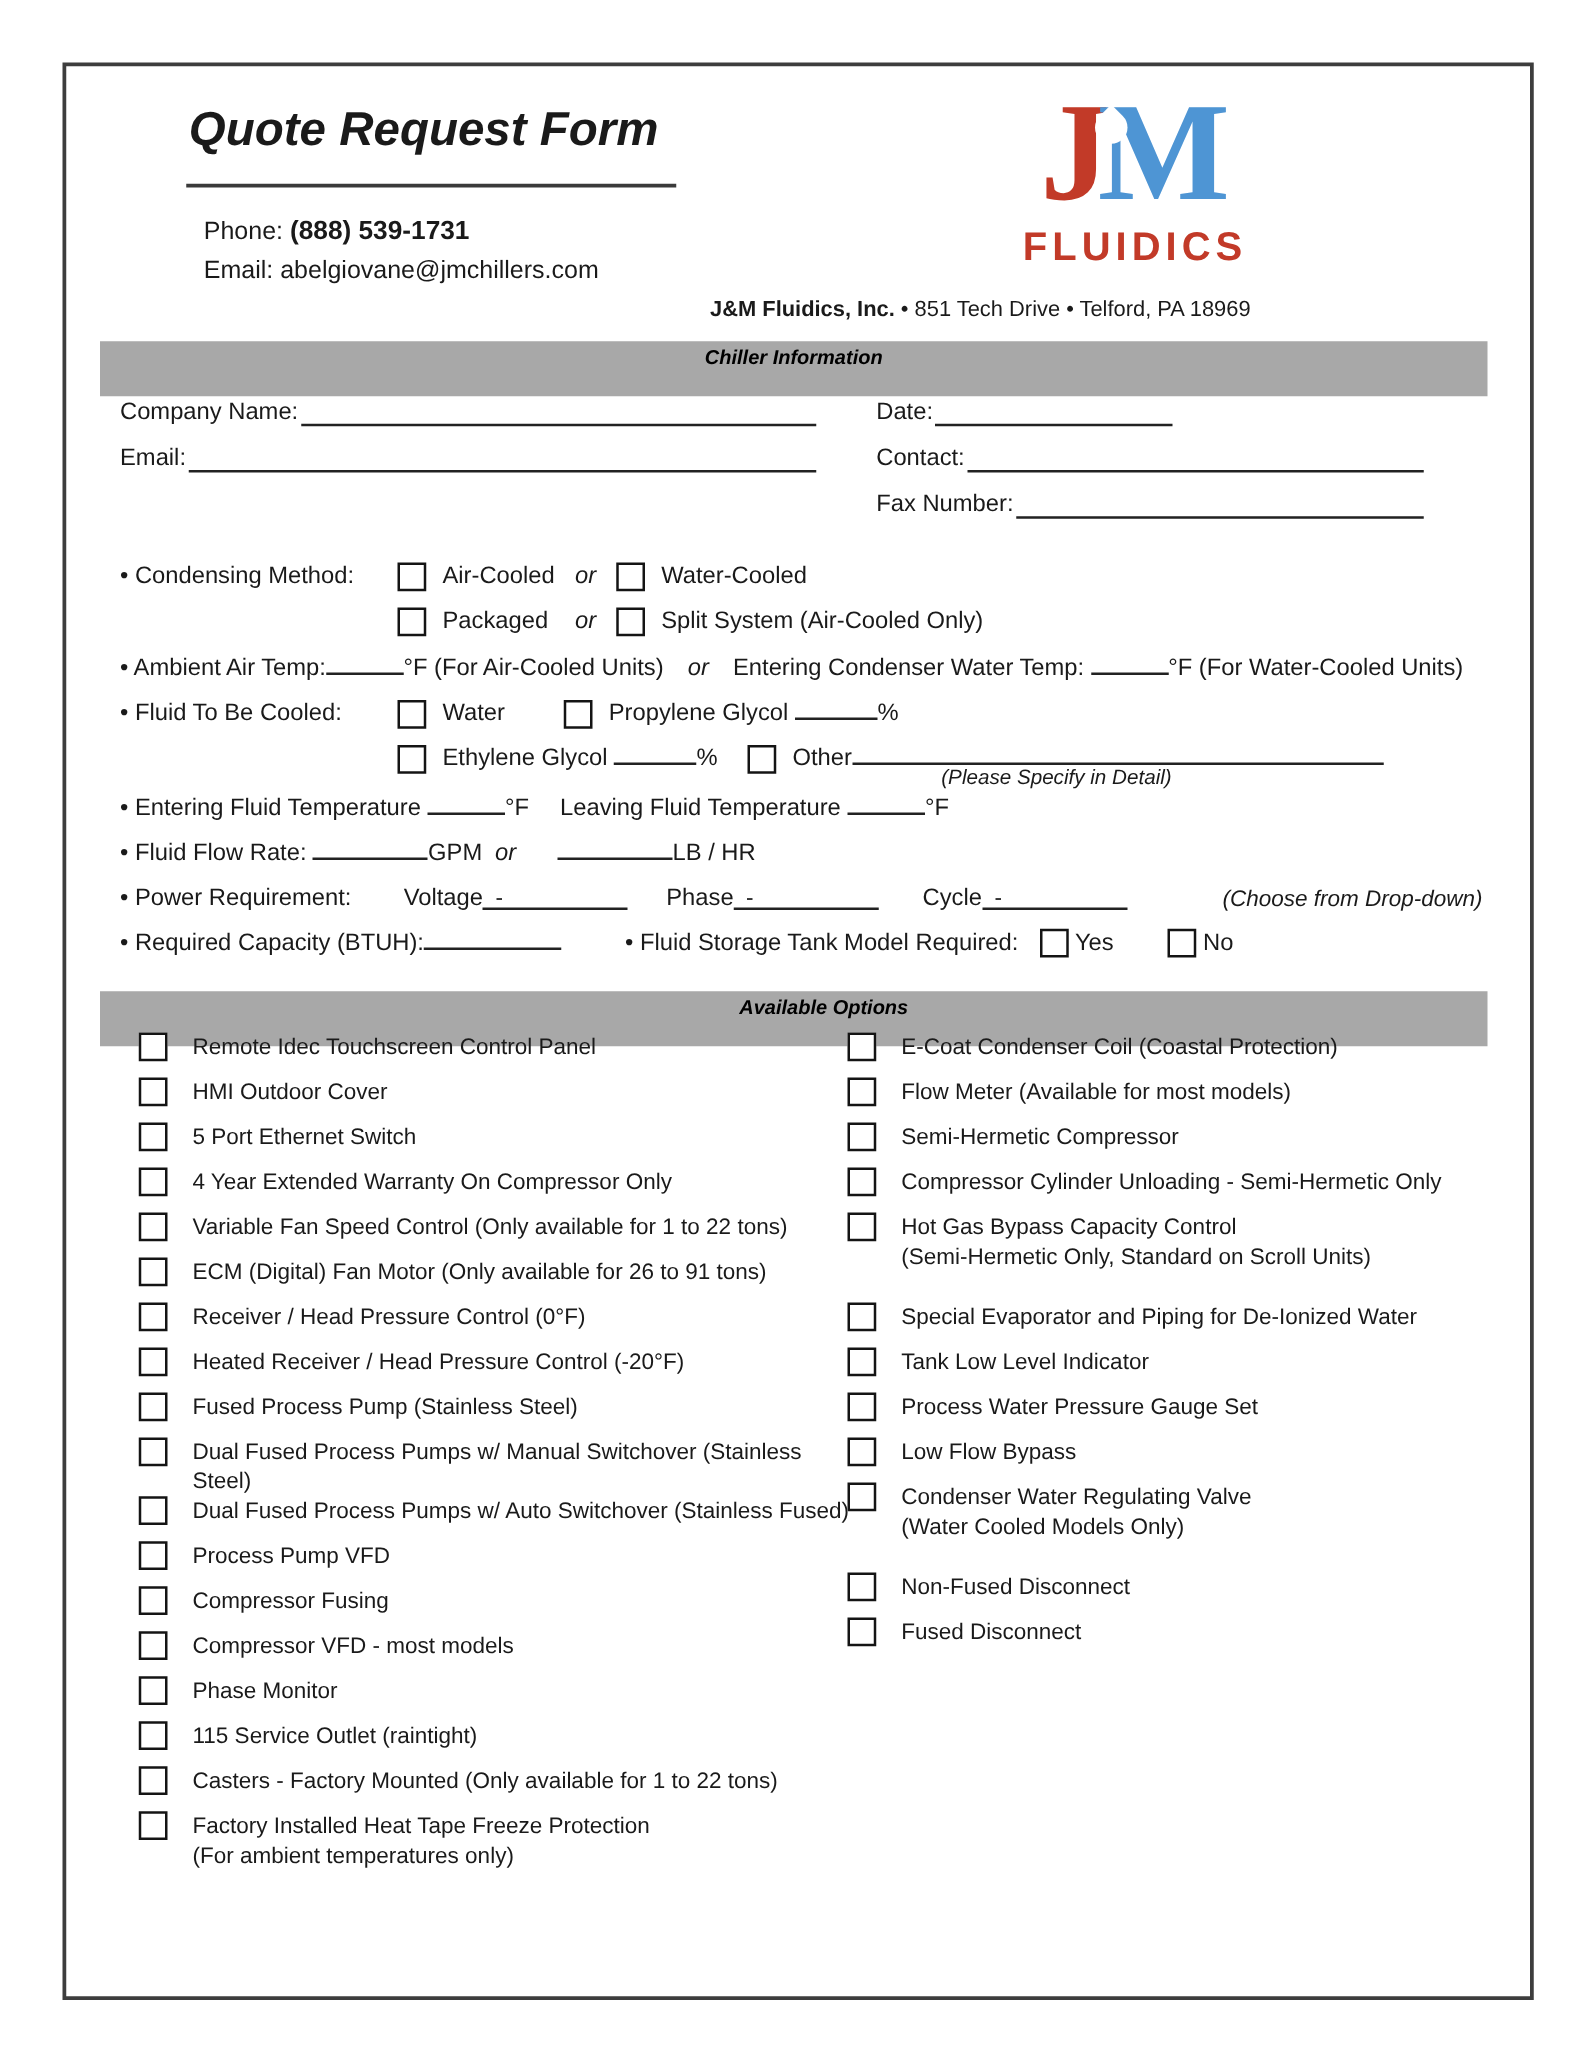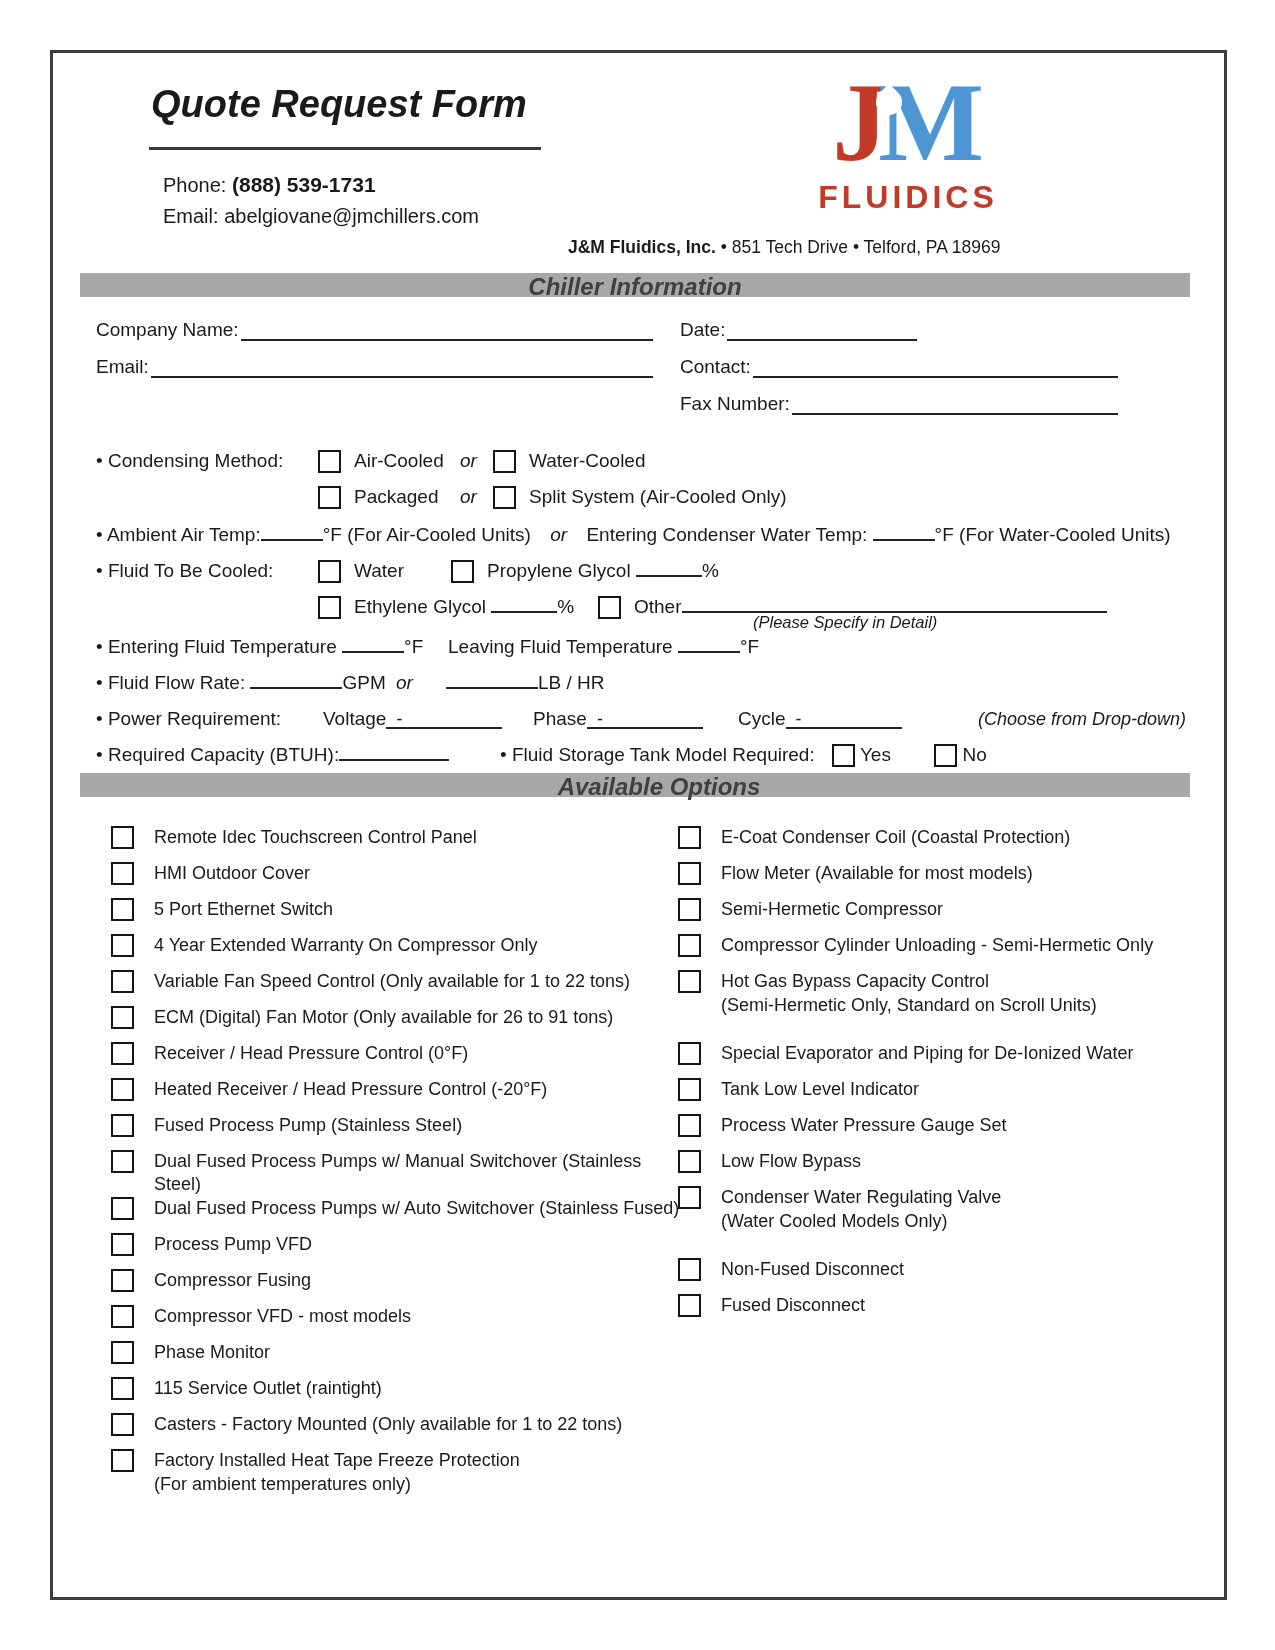--- a/index.html
+++ b/index.html
@@ -27,33 +27,33 @@
   .logo-j { color:var(--red); }
   .logo-m { color:var(--blue); margin-left:-10px; }
   .logo-drop { position:absolute; width:26px; height:26px; background:#fff;
                border-radius:0 50% 50% 50%; transform:rotate(45deg);
                left:calc(50% - 32px); top:30px; }
   .wordmark { color:var(--red); font-weight:bold; font-size:32px; letter-spacing:4px; margin-top:4px; }
   .address { position:absolute; top:184px; right:96px; width:560px; text-align:left; font-size:17.5px; white-space:nowrap; }
   .address .bold { font-weight:bold; }
 
   
-  .bar { position:absolute; left:27px; width:1110px; height:24px; background:var(--bar);
-         color:#404040; font-weight:bold; font-style:italic; font-size:24px;
+  .bar { position:absolute; left:27px; width:1110px; height:44px; background:var(--bar);
+         color:#000000; font-weight:bold; font-style:italic; font-size:16px;
          text-align:center; line-height:28px; }
   #bar-chiller { top:220px; }
-  #bar-options { top:720px;padding-left:48px; }
+  #bar-options { top:740px;padding-left:48px; }
 
   
   .field-row { position:absolute; height:26px; font-size:19px; display:flex; align-items:flex-end; }
   .field-row .lab { white-space:nowrap; line-height:22px; }
   .fl { flex:1 1 auto; border-bottom:2px solid var(--line); height:20px; margin-left:2px; }
   .fl-fixed { flex:0 0 auto; display:inline-block; border-bottom:2px solid var(--line); height:20px; margin-left:2px; }
   .col-l { left:43px; width:557px; }
-  .col-r { left:627px; width:438px; }
+  .col-r { left:648px; width:438px; }
 
   
   .crow { position:absolute; left:43px; right:47px; height:30px; font-size:19px; }
   .at { position:absolute; bottom:0; white-space:nowrap; line-height:24px; }
   .it { font-style:italic; }
   .cb { width:23px; height:23px; border:2.5px solid #141414; display:inline-block;
         background:#fff; vertical-align:middle; }
   .ifill { display:inline-block; width:62px; border-bottom:2px solid var(--line); height:16px; }
   .ifill.w66 { width:66px; }
   .ifill.w92 { width:92px; }

